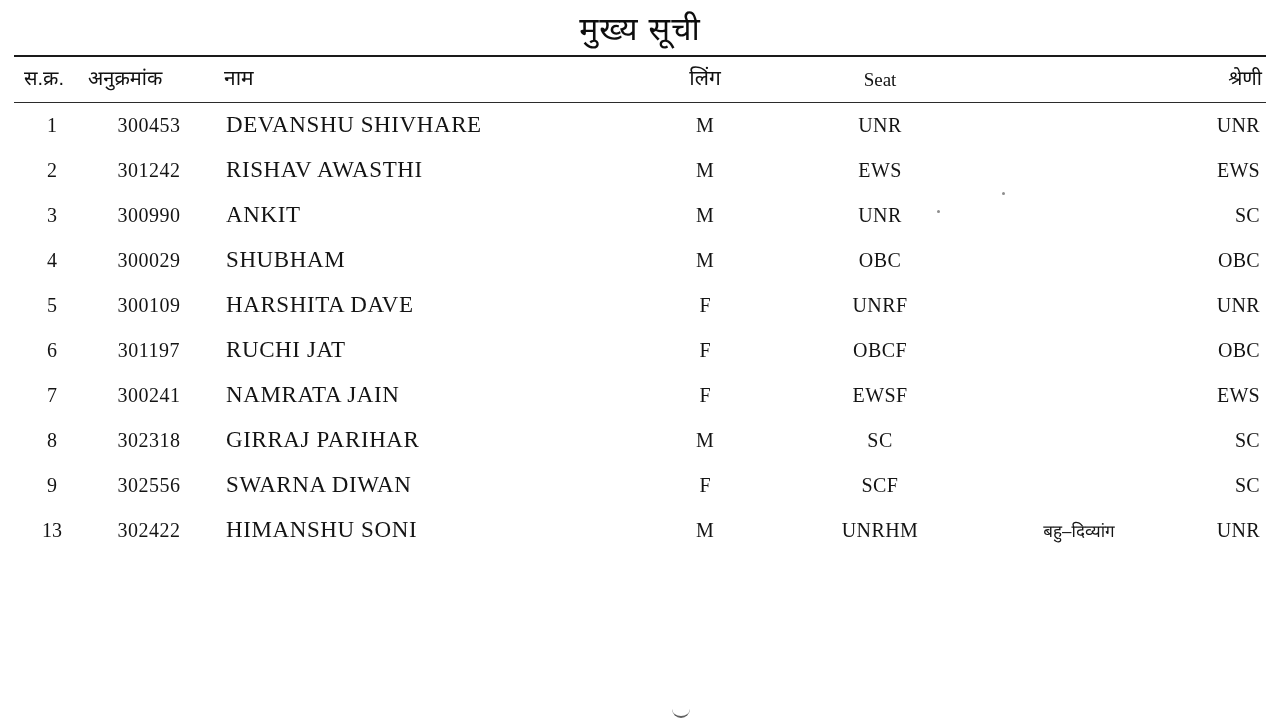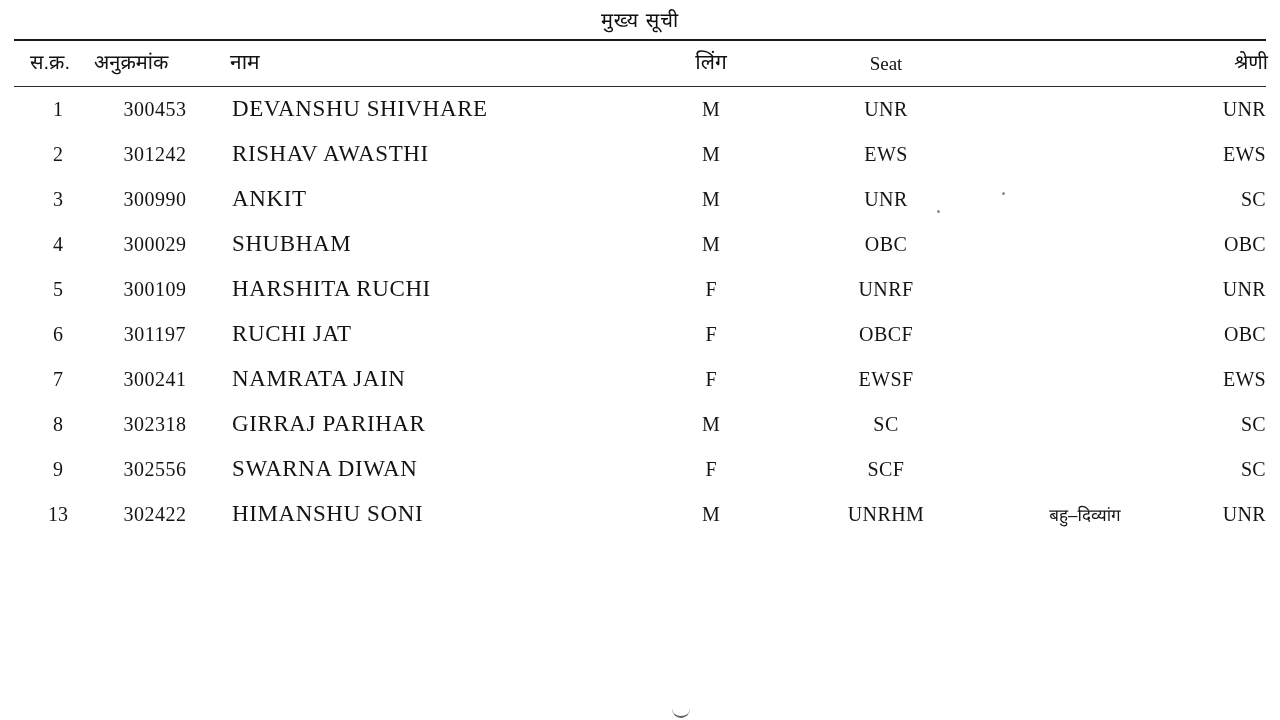--- a/index.html
+++ b/index.html
@@ -16,40 +16,40 @@
     position: relative;
   }
   .page {
     position: relative;
     width: 1280px;
     height: 720px;
     box-sizing: border-box;
   }
   .doc-title {
     text-align: center;
-    font-size: 20px;
+    font-size: 32px;
     font-family: "Liberation Sans", "DejaVu Sans", sans-serif;
     font-weight: 400;
     letter-spacing: 1px;
     padding-top: 6px;
     padding-bottom: 4px;
     color: #0d0d0d;
   }
   .rule {
     height: 2px;
     background: #1a1a1a;
     margin: 2px 14px 0 14px;
   }
   .rule.thin {
     height: 1px;
     background: #2b2b2b;
   }
   table.list {
     width: 1252px;
-    margin: 0 22px;
+    margin: 0 16px;
     border-collapse: collapse;
     table-layout: fixed;
   }
   table.list col.c-sno    { width: 72px; }
   table.list col.c-roll   { width: 122px; }
   table.list col.c-name   { width: 430px; }
   table.list col.c-gender { width: 130px; }
   table.list col.c-seat   { width: 220px; }
   table.list col.c-note   { width: 178px; }
   table.list col.c-cat    { width: 100px; }
@@ -207,21 +207,21 @@
         <td class="roll">300029</td>
         <td class="name">SHUBHAM</td>
         <td class="gender">M</td>
         <td class="seat">OBC</td>
         <td class="note"></td>
         <td class="cat">OBC</td>
       </tr>
       <tr>
         <td class="sno">5</td>
         <td class="roll">300109</td>
-        <td class="name">HARSHITA  RUCHI</td>
+        <td class="name">HARSHITA  DAVE</td>
         <td class="gender">F</td>
         <td class="seat">UNRF</td>
         <td class="note"></td>
         <td class="cat">UNR</td>
       </tr>
       <tr>
         <td class="sno">6</td>
         <td class="roll">301197</td>
         <td class="name">RUCHI  JAT</td>
         <td class="gender">F</td>

